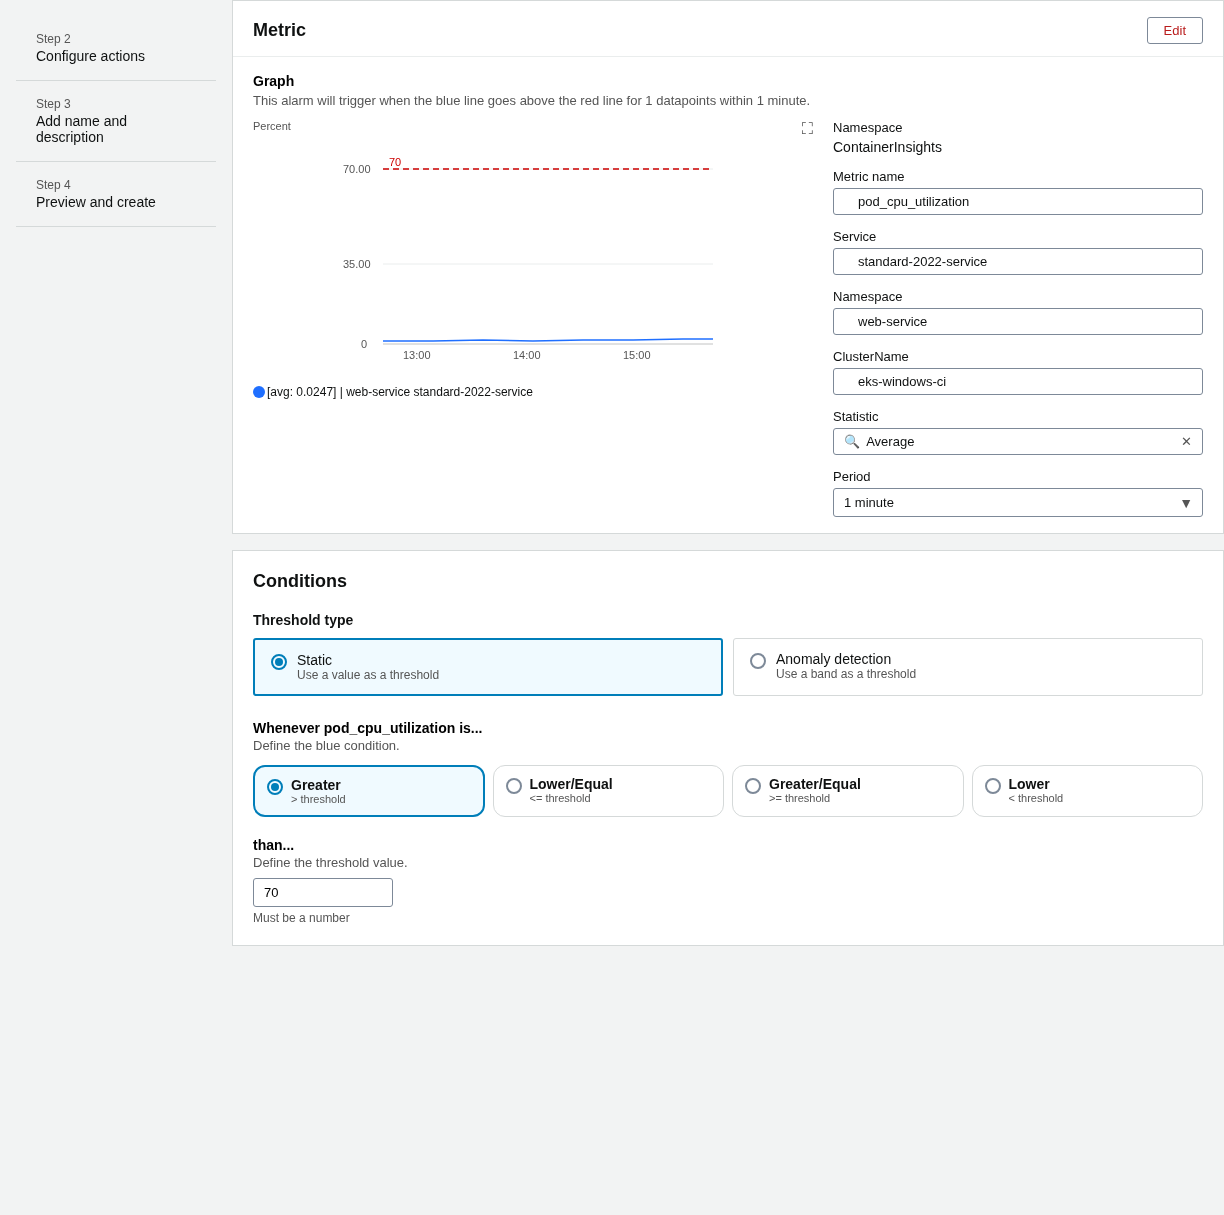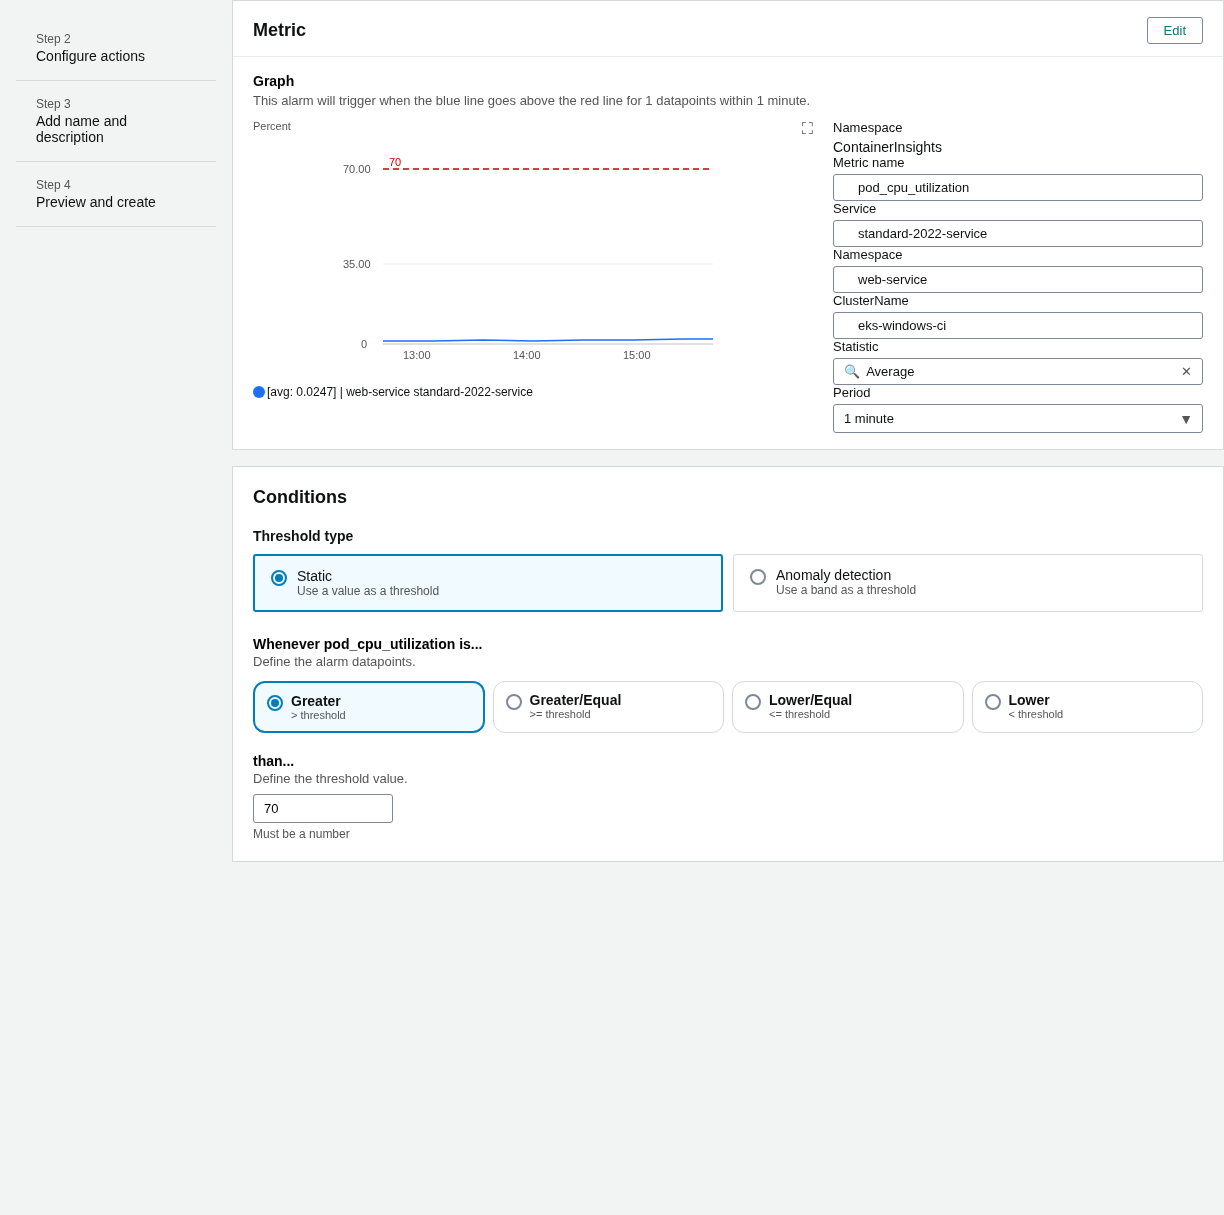--- a/index.html
+++ b/index.html
@@ -53,21 +53,21 @@
       color: #0f1111;
     }
 
     .edit-btn {
       padding: 5px 16px;
       border: 1px solid #7d8998;
       background: #fff;
       border-radius: 3px;
       cursor: pointer;
       font-size: 13px;
-      color: #0f766e;
+      color: #b91c1c;
     }
 
     
     .graph-section {
       padding: 16px 20px;
     }
     .graph-label {
       font-size: 14px;
       font-weight: 700;
       margin-bottom: 4px;
@@ -117,20 +117,21 @@
       border-radius: 50%;
       background: #1f6fff;
       display: inline-block;
     }
 
     
     .form-fields {
       flex: 0 0 370px;
       display: flex;
       flex-direction: column;
+      gap: 14px;
     }
     .field-group {
       display: flex;
       flex-direction: column;
       gap: 4px;
     }
     .field-label {
       font-size: 13px;
       color: #0f1111;
       font-weight: 400;
@@ -475,45 +476,45 @@
           <div class="threshold-option-text">
             <div class="option-title">Anomaly detection</div>
             <div class="option-desc">Use a band as a threshold</div>
           </div>
         </div>
 
       </div>
 
       <div class="whenever-section">
         <div class="whenever-title">Whenever pod_cpu_utilization is...</div>
-        <div class="whenever-subtitle">Define the alarm datapoints.</div>
+        <div class="whenever-subtitle">Define the blue condition.</div>
 
         <div class="comparison-grid">
 
           <div class="comparison-option selected">
             <div class="radio-circle checked"></div>
             <div class="comparison-option-text">
               <div class="comp-title">Greater</div>
               <div class="comp-desc">&gt; threshold</div>
             </div>
           </div>
 
           <div class="comparison-option">
             <div class="radio-circle"></div>
             <div class="comparison-option-text">
-              <div class="comp-title">Greater/Equal</div>
-              <div class="comp-desc">&gt;= threshold</div>
+              <div class="comp-title">Lower/Equal</div>
+              <div class="comp-desc">&lt;= threshold</div>
             </div>
           </div>
 
           <div class="comparison-option">
             <div class="radio-circle"></div>
             <div class="comparison-option-text">
-              <div class="comp-title">Lower/Equal</div>
-              <div class="comp-desc">&lt;= threshold</div>
+              <div class="comp-title">Greater/Equal</div>
+              <div class="comp-desc">&gt;= threshold</div>
             </div>
           </div>
 
           <div class="comparison-option">
             <div class="radio-circle"></div>
             <div class="comparison-option-text">
               <div class="comp-title">Lower</div>
               <div class="comp-desc">&lt; threshold</div>
             </div>
           </div>

